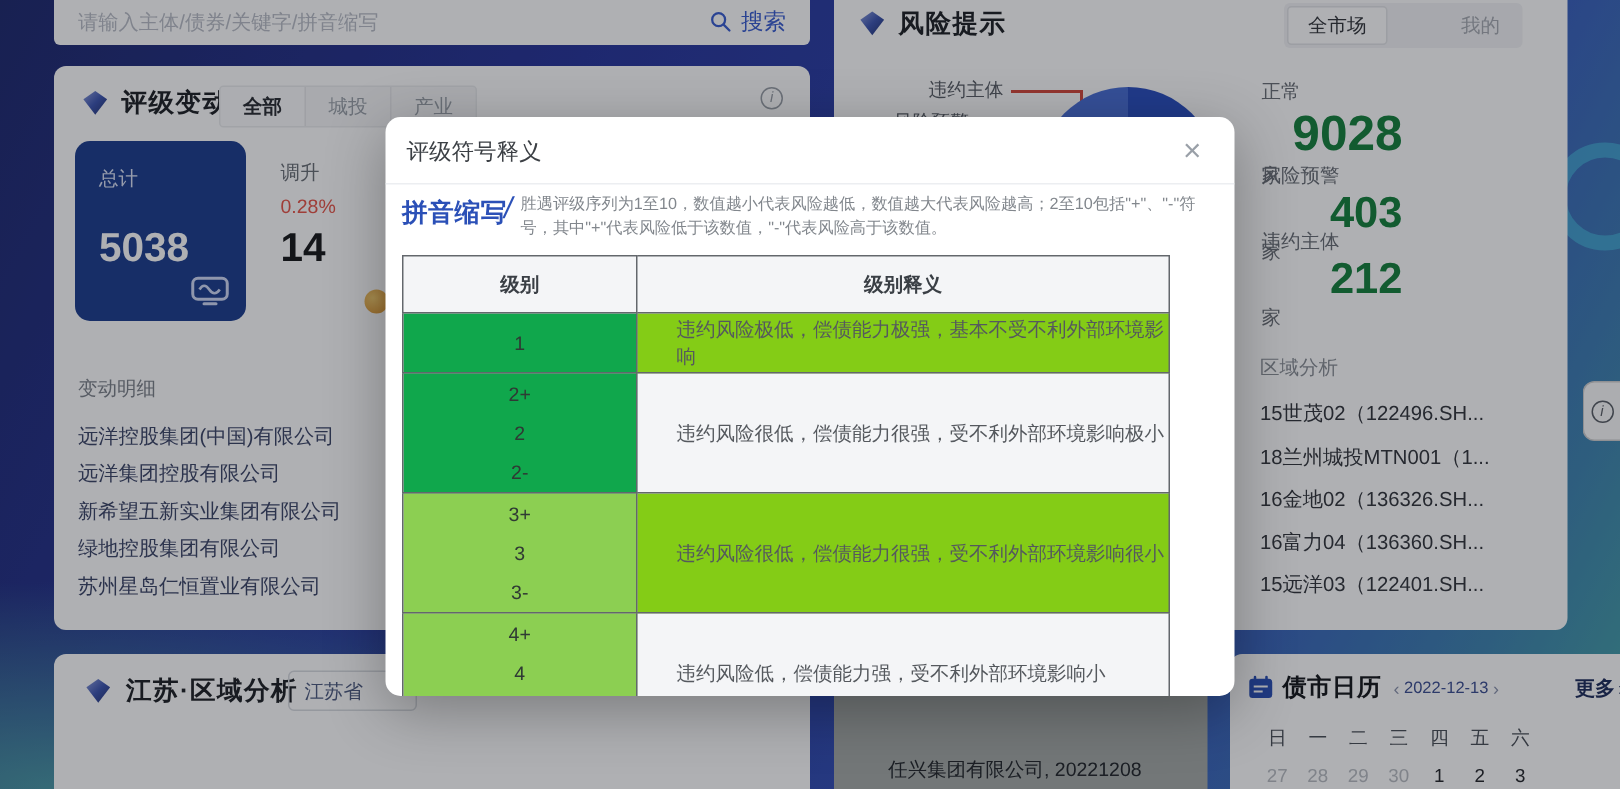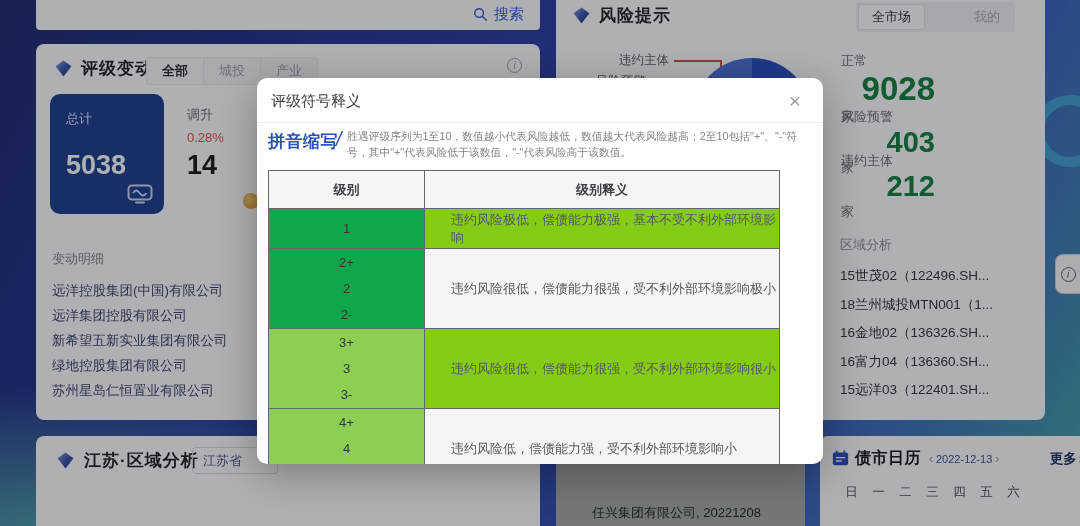--- a/index.html
+++ b/index.html
@@ -148,20 +148,21 @@
         <stop offset="1" stop-color="#22316f"></stop>
     </linearGradient>
   </defs>
 </svg>
 
 <div class="stage">
   <div class="bg-teal"></div>
   <div class="deco-ring"></div>
 
   <div class="search-bar">
+    <input class="search-input" type="text" placeholder="请输入主体/债券/关键字/拼音缩写" style="">
     <span class="search-btn">
       <svg width="15" height="15" viewBox="0 0 16 16">
         <circle cx="6.5" cy="6.5" r="4.6" fill="none" stroke="#3a5dd0" stroke-width="1.6"></circle>
         <line x1="10.2" y1="10.2" x2="14.2" y2="14.2" stroke="#3a5dd0" stroke-width="1.6" stroke-linecap="round"></line>
       </svg>
       <span>搜索</span>
     </span>
   </div>
 
   <div class="panel rating-panel">
@@ -321,20 +322,37 @@
 
         <span class="cal-cell cal-wd">三</span>
 
         <span class="cal-cell cal-wd">四</span>
 
         <span class="cal-cell cal-wd">五</span>
 
         <span class="cal-cell cal-wd">六</span>
 
     </div>
+    <div class="cal-days">
+
+        <span class="cal-cell cal-day muted">27</span>
+
+        <span class="cal-cell cal-day muted">28</span>
+
+        <span class="cal-cell cal-day muted">29</span>
+
+        <span class="cal-cell cal-day muted">30</span>
+
+        <span class="cal-cell cal-day">1</span>
+
+        <span class="cal-cell cal-day">2</span>
+
+        <span class="cal-cell cal-day">3</span>
+
+    </div>
   </div>
 
   <div class="info-fab">
     <span class="ic">i</span>
   </div>
 
   <div class="dim"></div>
 
   <div class="modal">
     <div class="modal-title">评级符号释义</div>

